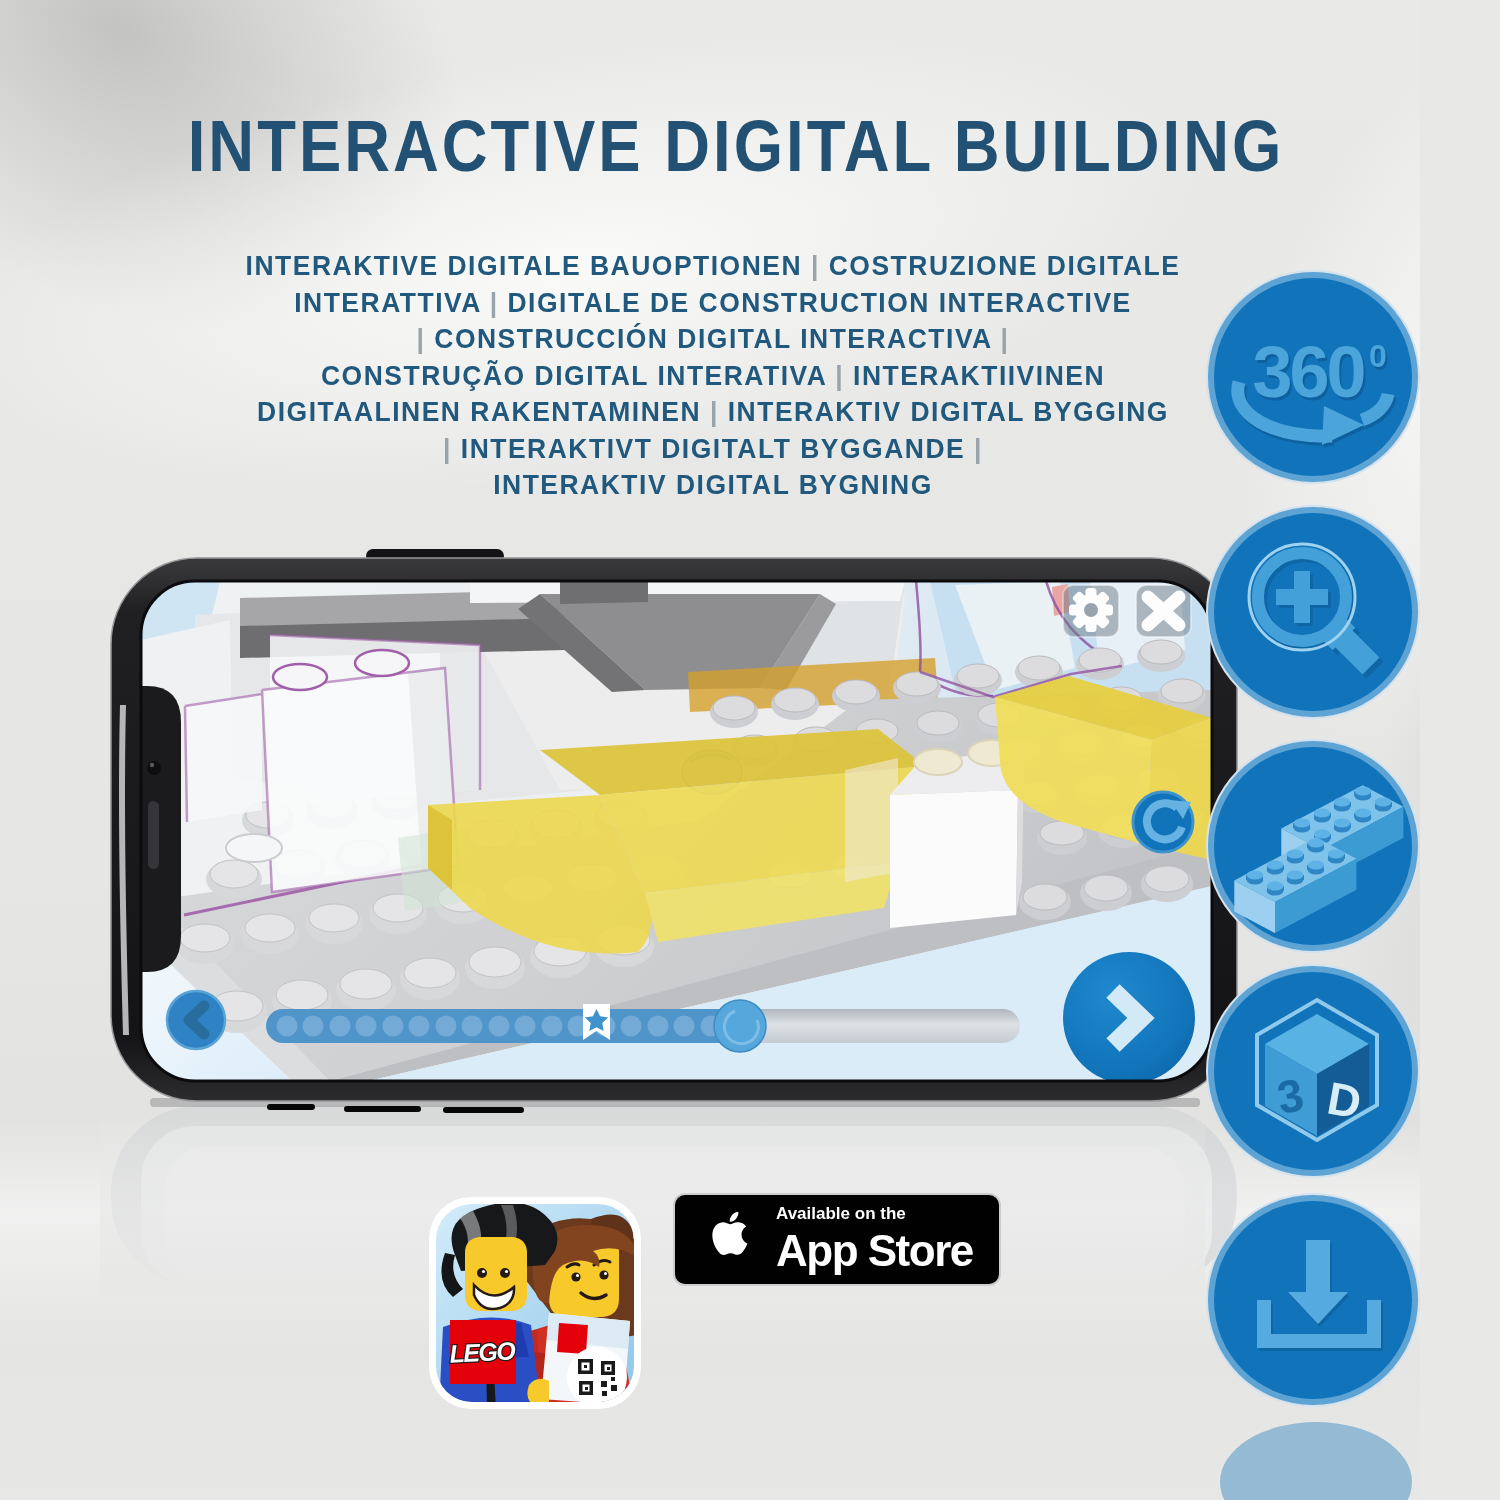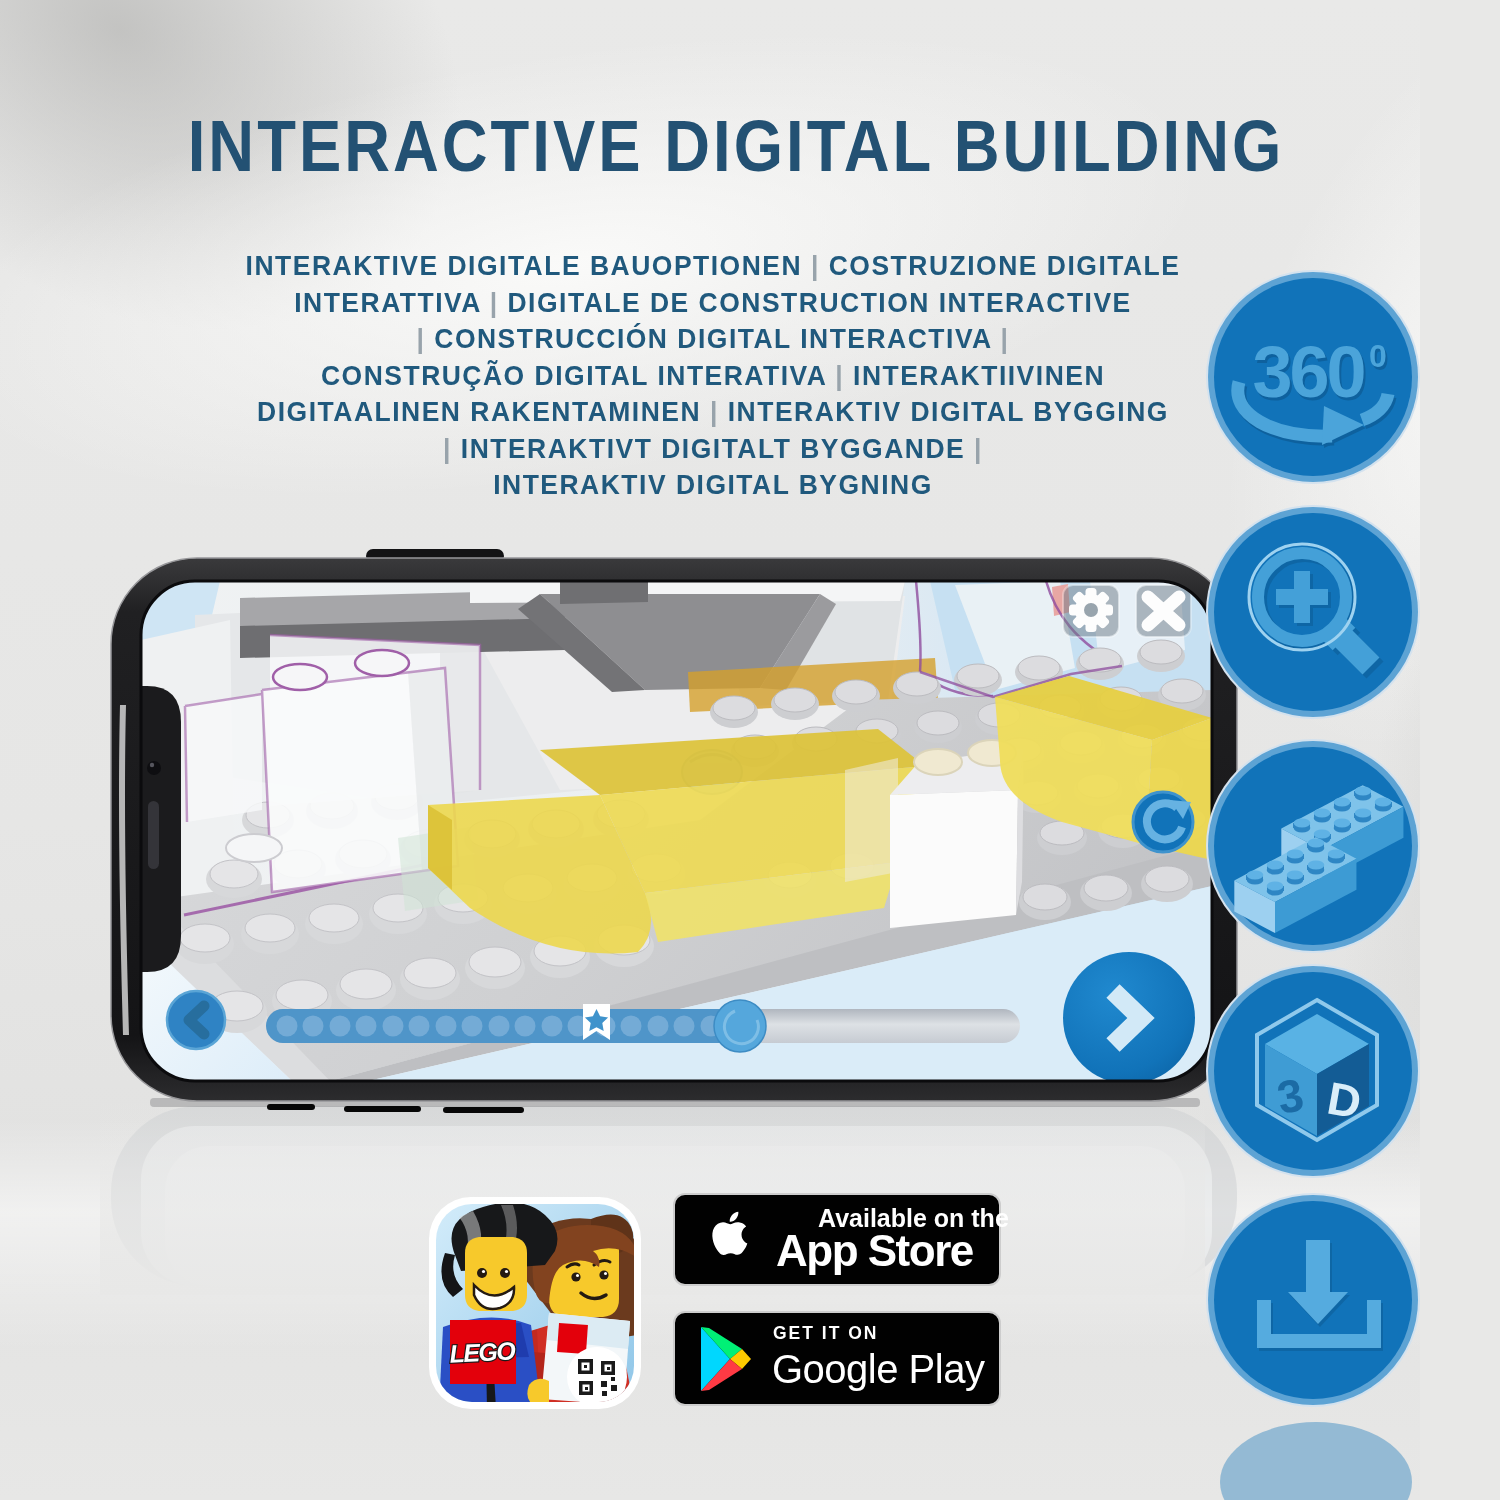--- a/index.html
+++ b/index.html
@@ -681,25 +681,15 @@
 </g>
 </g>
 
 <path d="M 100 188 q -6 18 10 22 l 10 -2 l 0 -24 q -12 -6 -20 4 z" fill="#f7c92b"></path>
 </g>
 </svg>
 <div class="abs" style="left:673px;top:1193px;width:328px;height:93px;background:#010101;border:2px solid #cdcdcd;border-radius:12px;box-sizing:border-box;">
 <svg class="abs" style="left:29px;top:9px" width="50" height="63" viewBox="0 0 23.2 28">
 <path fill="#fff" d="M18.71,20.5C17.88,21.74 17,22.95 15.66,22.97C14.32,23 13.89,22.18 12.37,22.18C10.84,22.18 10.37,22.95 9.1,23C7.79,23.05 6.8,21.68 5.96,20.47C4.25,18 2.94,13.45 4.7,10.39C5.57,8.87 7.13,7.91 8.82,7.88C10.1,7.86 11.32,8.75 12.11,8.75C12.89,8.75 14.37,7.68 15.92,7.84C16.57,7.87 18.39,8.1 19.56,9.82C19.47,9.88 17.39,11.1 17.41,13.63C17.44,16.65 20.06,17.66 20.09,17.67C20.06,17.74 19.67,19.11 18.71,20.5M13,4.5C13.73,3.67 14.94,3.04 15.94,3C16.07,4.17 15.6,5.35 14.9,6.19C14.21,7.04 13.07,7.7 11.95,7.61C11.8,6.46 12.36,5.26 13,4.5Z"></path>
 </svg>
-<div class="abs" style="left:101px;top:9px;white-space:nowrap;color:#fff;font-size:25px;font-weight:bold;letter-spacing:0px;margin-left:42px;">Available on the</div>
+<div class="abs" style="left:101px;top:9px;white-space:nowrap;color:#fff;font-size:17px;font-weight:bold;letter-spacing:0px;">Available on the</div>
 <div class="abs" style="left:101px;top:31px;white-space:nowrap;color:#fff;font-size:44px;font-weight:bold;letter-spacing:-1.5px;text-align:right;">App Store</div>
-</div>
-<div class="abs" style="left:673px;top:1311px;width:328px;height:95px;background:#010101;border:2px solid #cdcdcd;border-radius:12px;box-sizing:border-box;">
-<svg class="abs" style="left:20px;top:11px" width="62" height="70" viewBox="0 0 62 70">
-<polygon points="6,3 6,67 35,35" fill="#00d7fe"></polygon>
-<polygon points="6,3 35,35 47,25 14,4" fill="#00f076"></polygon>
-<polygon points="47,25 35,35 47,45 56,35" fill="#ffc900"></polygon>
-<polygon points="6,67 35,35 47,45 14,66" fill="#ff3a44"></polygon>
-</svg>
-<div class="abs" style="left:98px;top:10px;white-space:nowrap;color:#fff;font-size:17.5px;font-weight:bold;letter-spacing:2px;">GET IT ON</div>
-<div class="abs" style="left:97px;top:34px;white-space:nowrap;color:#fff;font-size:40px;font-weight:normal;letter-spacing:-0.5px;">Google Play</div>
 </div>
   </div>
 </body></html>

